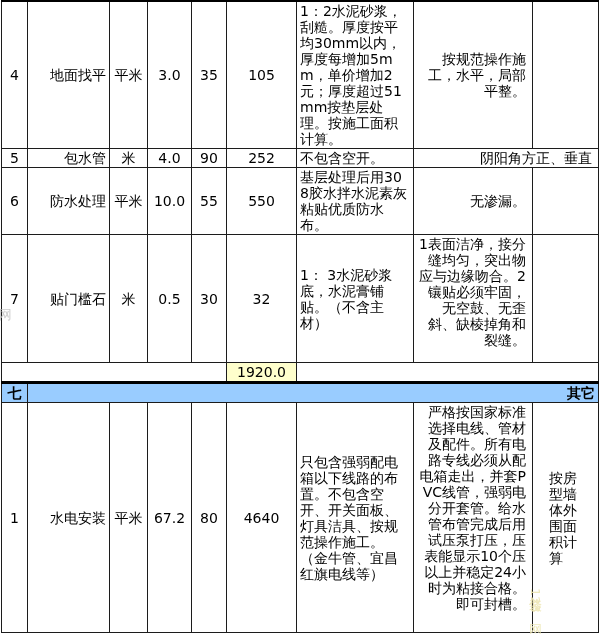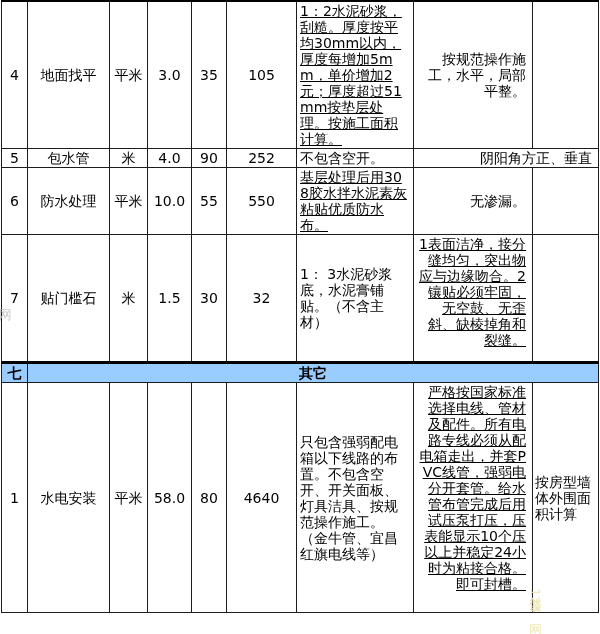--- a/index.html
+++ b/index.html
@@ -11,39 +11,39 @@
   table.quote { border-collapse:collapse; table-layout:fixed; width:597px; margin-left:1px; }
   td { border:1px solid #1c1c1c; font-size:14px; line-height:16px;
        padding:1px 3px; overflow:hidden; word-break:break-all; vertical-align:middle; }
   tr.first td { border-top:2px solid #000; }
 
   col.c1{width:26px;} col.c2{width:82px;} col.c3{width:38px;}
   col.c4{width:44px;} col.c5{width:35px;} col.c6{width:70px;}
   col.c7{width:117px;} col.c8{width:119px;} col.c9{width:66px;}
 
   td.num  { text-align:center; }
-  td.item { text-align:center;margin-left:44px; }
+  td.item { text-align:right;margin-left:44px; }
   td.desc { text-align:left; padding-right:5px; }
   td.rem  { text-align:right; padding-right:6px; }
-  td.note { text-align:left; padding:1px 2px; }
-  .vtop   { vertical-align:top;text-decoration:underline; }
+  td.note { text-align:left; padding:1px 16px; }
+  .vtop   { vertical-align:top; }
   .vmid   { vertical-align:middle; }
 
   tr.h-r4 { height:143px; }
   tr.h-sm { height:17px; }
   tr.h-r6 { height:67px; }
   tr.h-r7 { height:128px; }
   tr.h-r1 { height:230px; }
 
   tr.subtotal td { border:1px solid #1c1c1c; }
   td.subtotal-amt { background:#FFFFCC; text-align:center; }
 
   tr.section td { background:#99CCFF; border-top:3px solid #000; font-weight:bold; }
   td.section-no { text-align:center; }
-  td.section-title { text-align:center; }
+  td.section-title { text-align:right; }
 
   .wm { position:absolute; font-size:13px; color:#c3c3c3; opacity:0.85;
         white-space:nowrap; pointer-events:none; z-index:5; letter-spacing:1px; }
   .wm-band-left { left:-57px; top:306px; }
   .wm-band-mid  { left:224px; top:306px; }
   .wm-vert { left:526px; top:588px; writing-mode:vertical-rl; color:#EDE6B4;
              opacity:0.9; letter-spacing:0; }
 </style>
 </head>
 <body>
@@ -96,39 +96,44 @@
       <td class="num">550</td>
       <td class="desc vtop">基层处理后用308胶水拌水泥素灰粘贴优质防水布。</td>
       <td class="rem vmid">无渗漏。</td>
       <td class="note"></td>
     </tr>
 
     <tr class="h-r7">
       <td class="num">7</td>
       <td class="item">贴门槛石</td>
       <td class="num">米</td>
-      <td class="num">1.5</td>
+      <td class="num">0.5</td>
       <td class="num">30</td>
       <td class="num">32</td>
       <td class="desc vmid">1： 3水泥砂浆底，水泥膏铺贴。（不含主材）</td>
       <td class="rem vtop">1表面洁净，接分缝均匀，突出物应与边缘吻合。2镶贴必须牢固，无空鼓、无歪斜、缺棱掉角和裂缝。</td>
       <td class="note"></td>
     </tr>
 
+    <tr class="subtotal h-sm">
+      <td colspan="5"></td>
+      <td class="subtotal-amt">1920.0</td>
+      <td colspan="3"></td>
+    </tr>
 
     <tr class="section h-sm">
       <td class="section-no">七</td>
       <td class="section-title" colspan="8">其它</td>
     </tr>
 
     <tr class="h-r1">
       <td class="num">1</td>
       <td class="item">水电安装</td>
       <td class="num">平米</td>
-      <td class="num">58.0</td>
+      <td class="num">67.2</td>
       <td class="num">80</td>
       <td class="num">4640</td>
       <td class="desc vmid">只包含强弱配电箱以下线路的布置。不包含空开、开关面板、灯具洁具、按规范操作施工。（金牛管、宜昌红旗电线等）</td>
       <td class="rem vtop">严格按国家标准选择电线、管材及配件。所有电路专线必须从配电箱走出，并套PVC线管，强弱电分开套管。给水管布管完成后用试压泵打压，压表能显示10个压以上并稳定24小时为粘接合格。即可封槽。</td>
       <td class="note vmid">按房型墙体外围面积计算</td>
     </tr>
   </tbody>
     </table>
 
   <span class="wm wm-band-left">装修123网</span>

